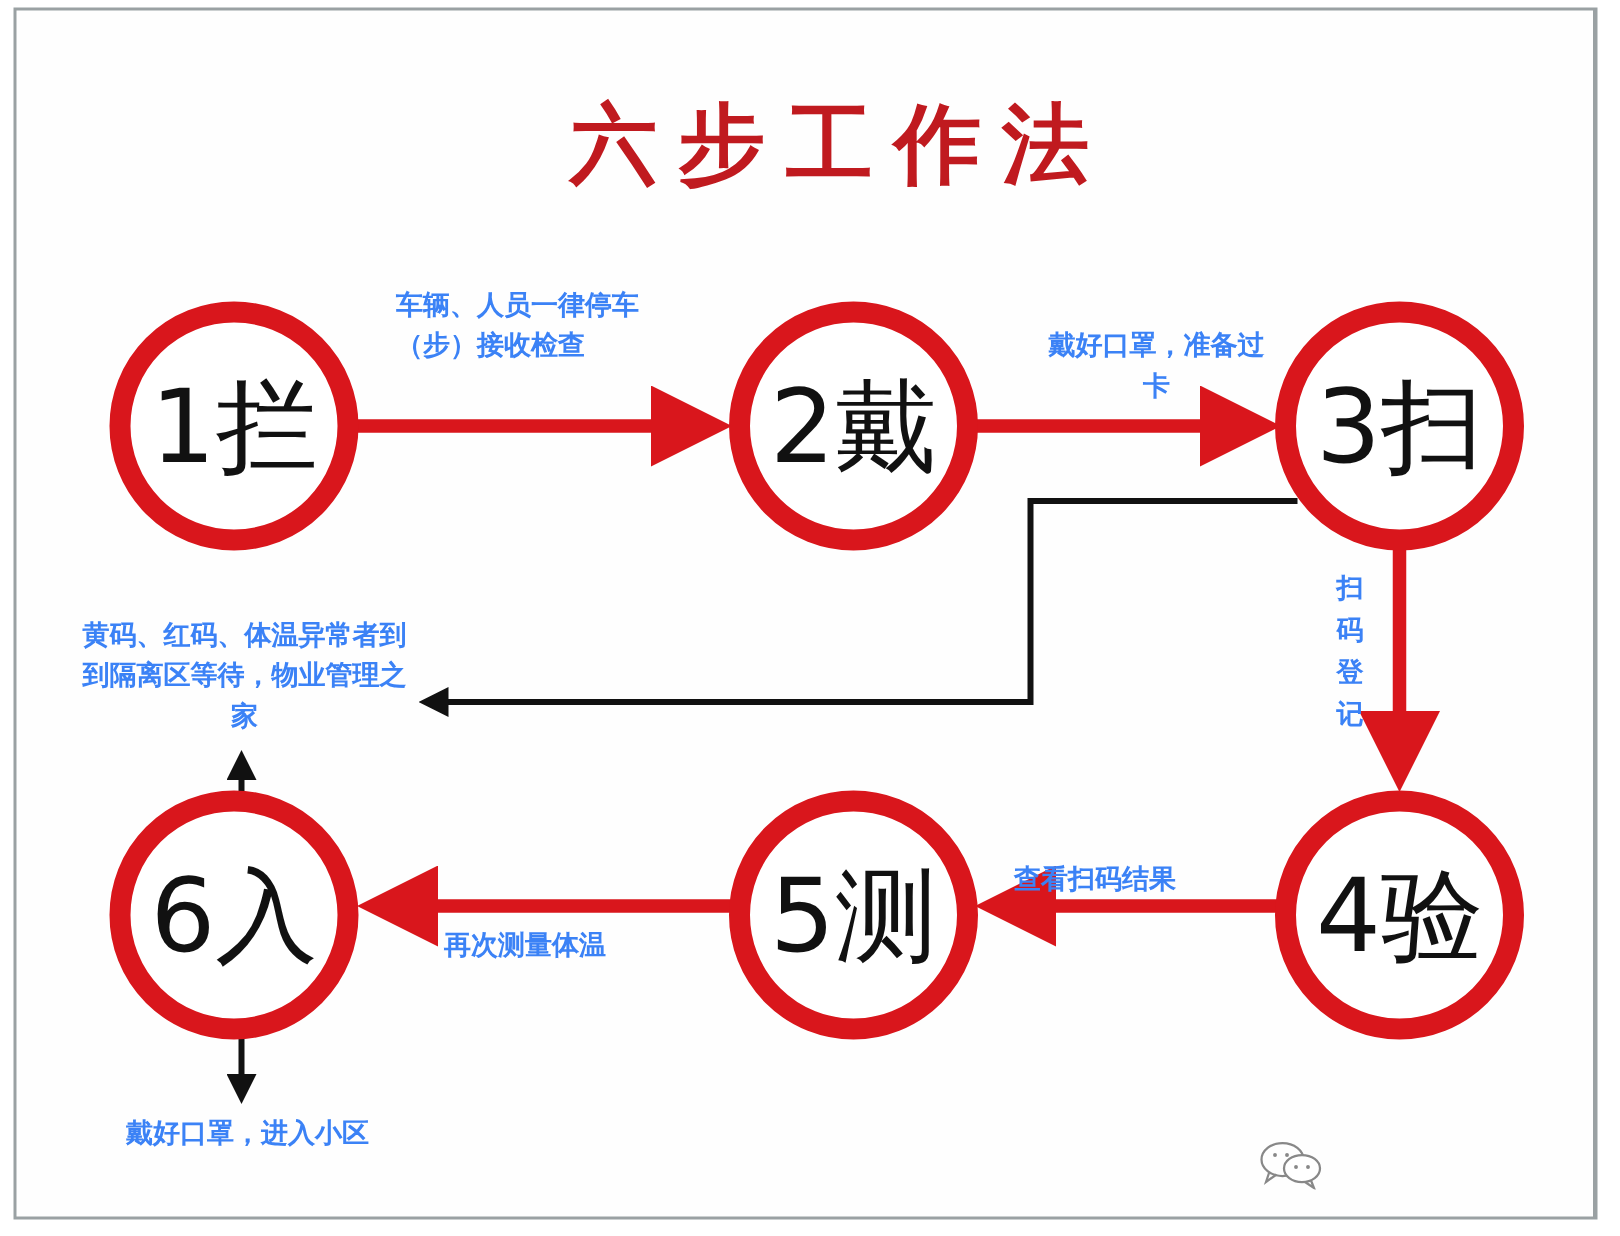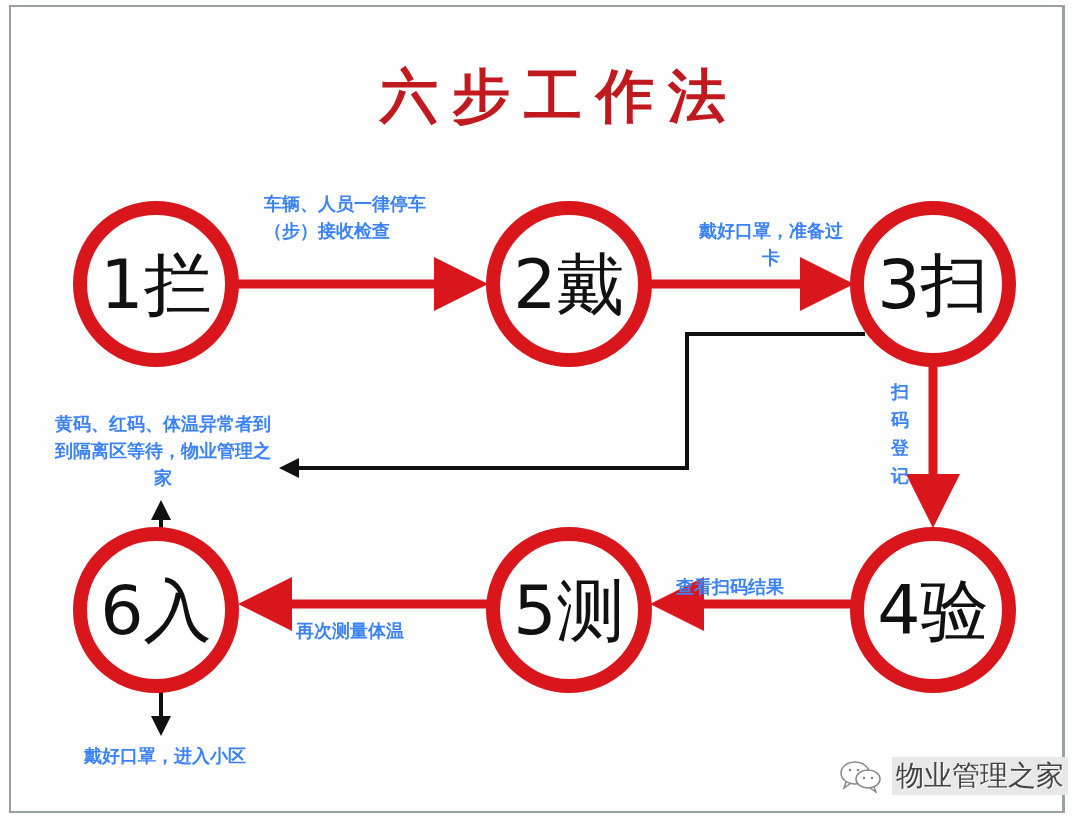--- a/index.html
+++ b/index.html
@@ -85,14 +85,13 @@
   <svg width="46" height="34" viewBox="0 0 46 34">
     <ellipse cx="17" cy="14" rx="14" ry="11" fill="none" stroke="#888" stroke-width="1.5"></ellipse>
     <path d="M8,23 L6,29 L13,24" fill="none" stroke="#888" stroke-width="1.5"></path>
     <ellipse cx="30" cy="20" rx="12" ry="9" fill="#fff" stroke="#888" stroke-width="1.5"></ellipse>
     <path d="M36,28 L38,33 L32,29" fill="none" stroke="#888" stroke-width="1.5"></path>
     <circle cx="26" cy="19" r="1.3" fill="#888"></circle>
     <circle cx="34" cy="19" r="1.3" fill="#888"></circle>
     <circle cx="12" cy="11" r="1.3" fill="#888"></circle>
     <circle cx="20" cy="11" r="1.3" fill="#888"></circle>
   </svg>
-  <span class="wm-text">物业管理之家</span>
 </div>
 
 </body></html>

